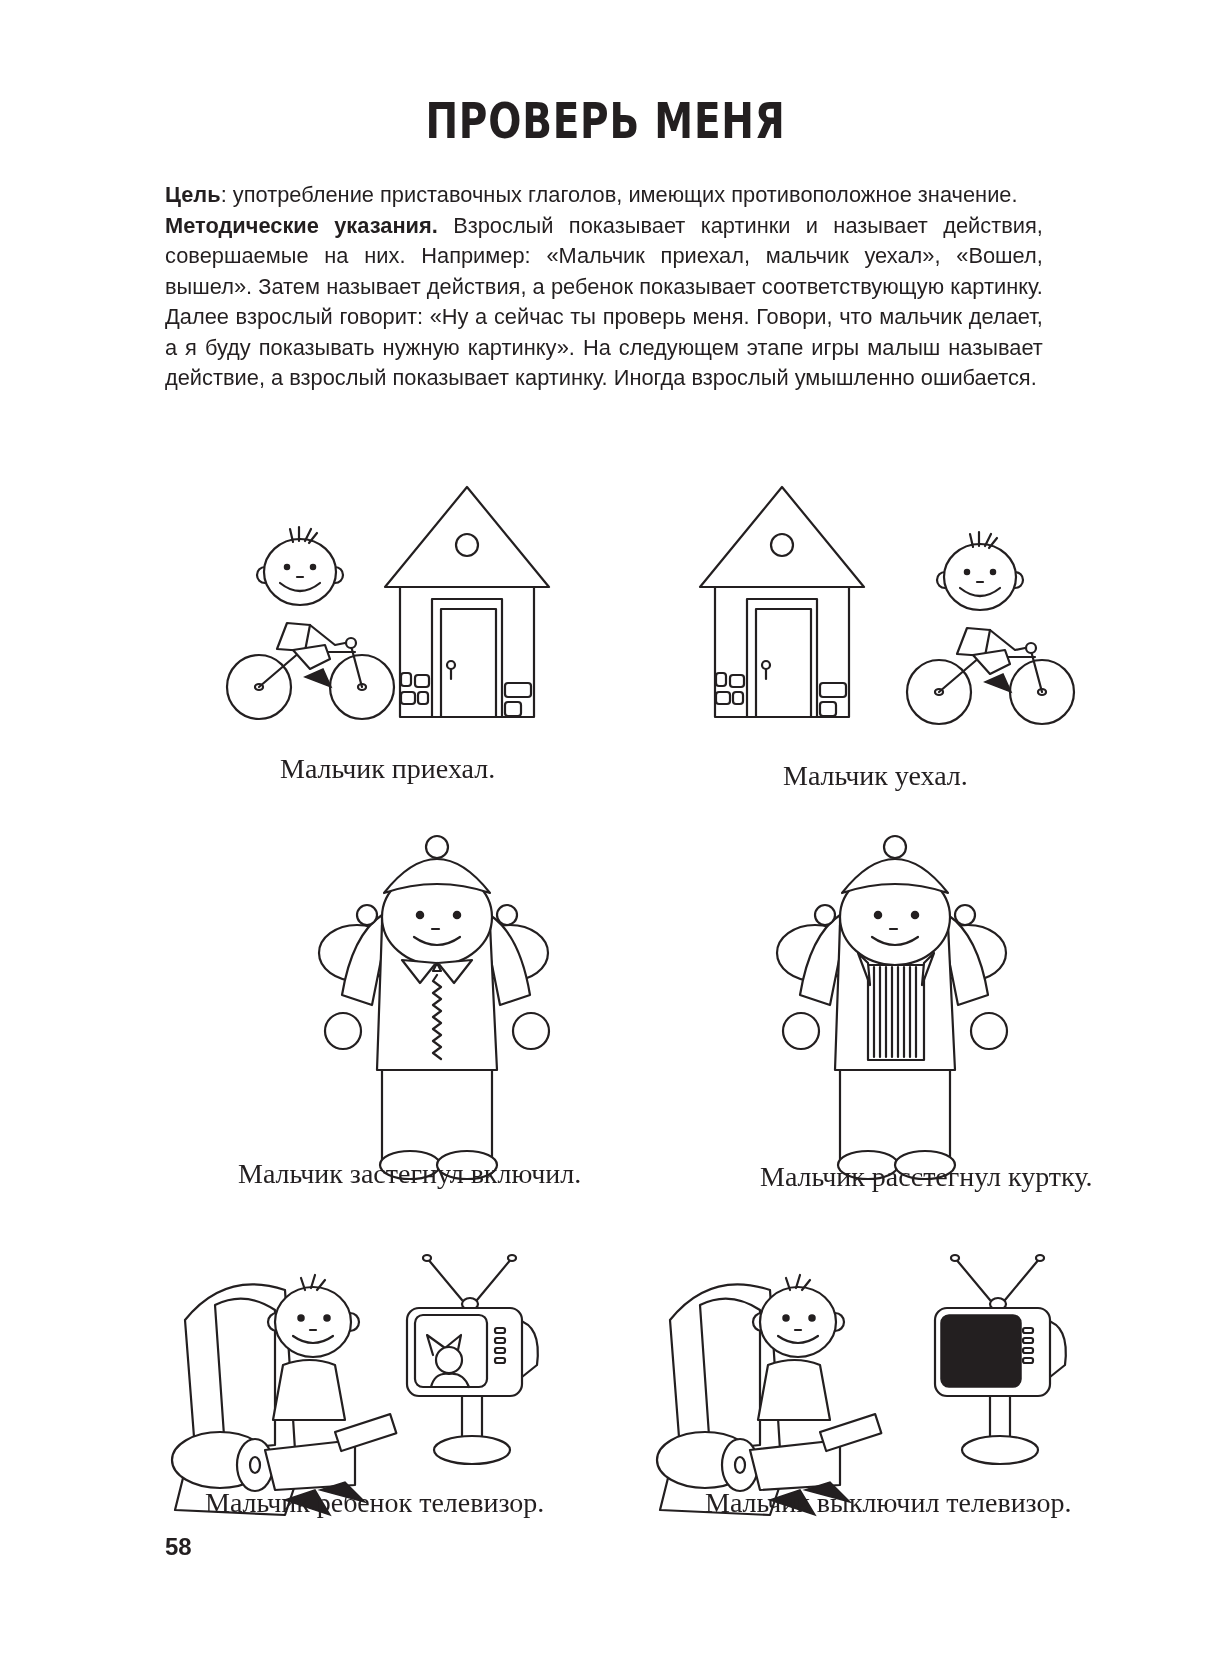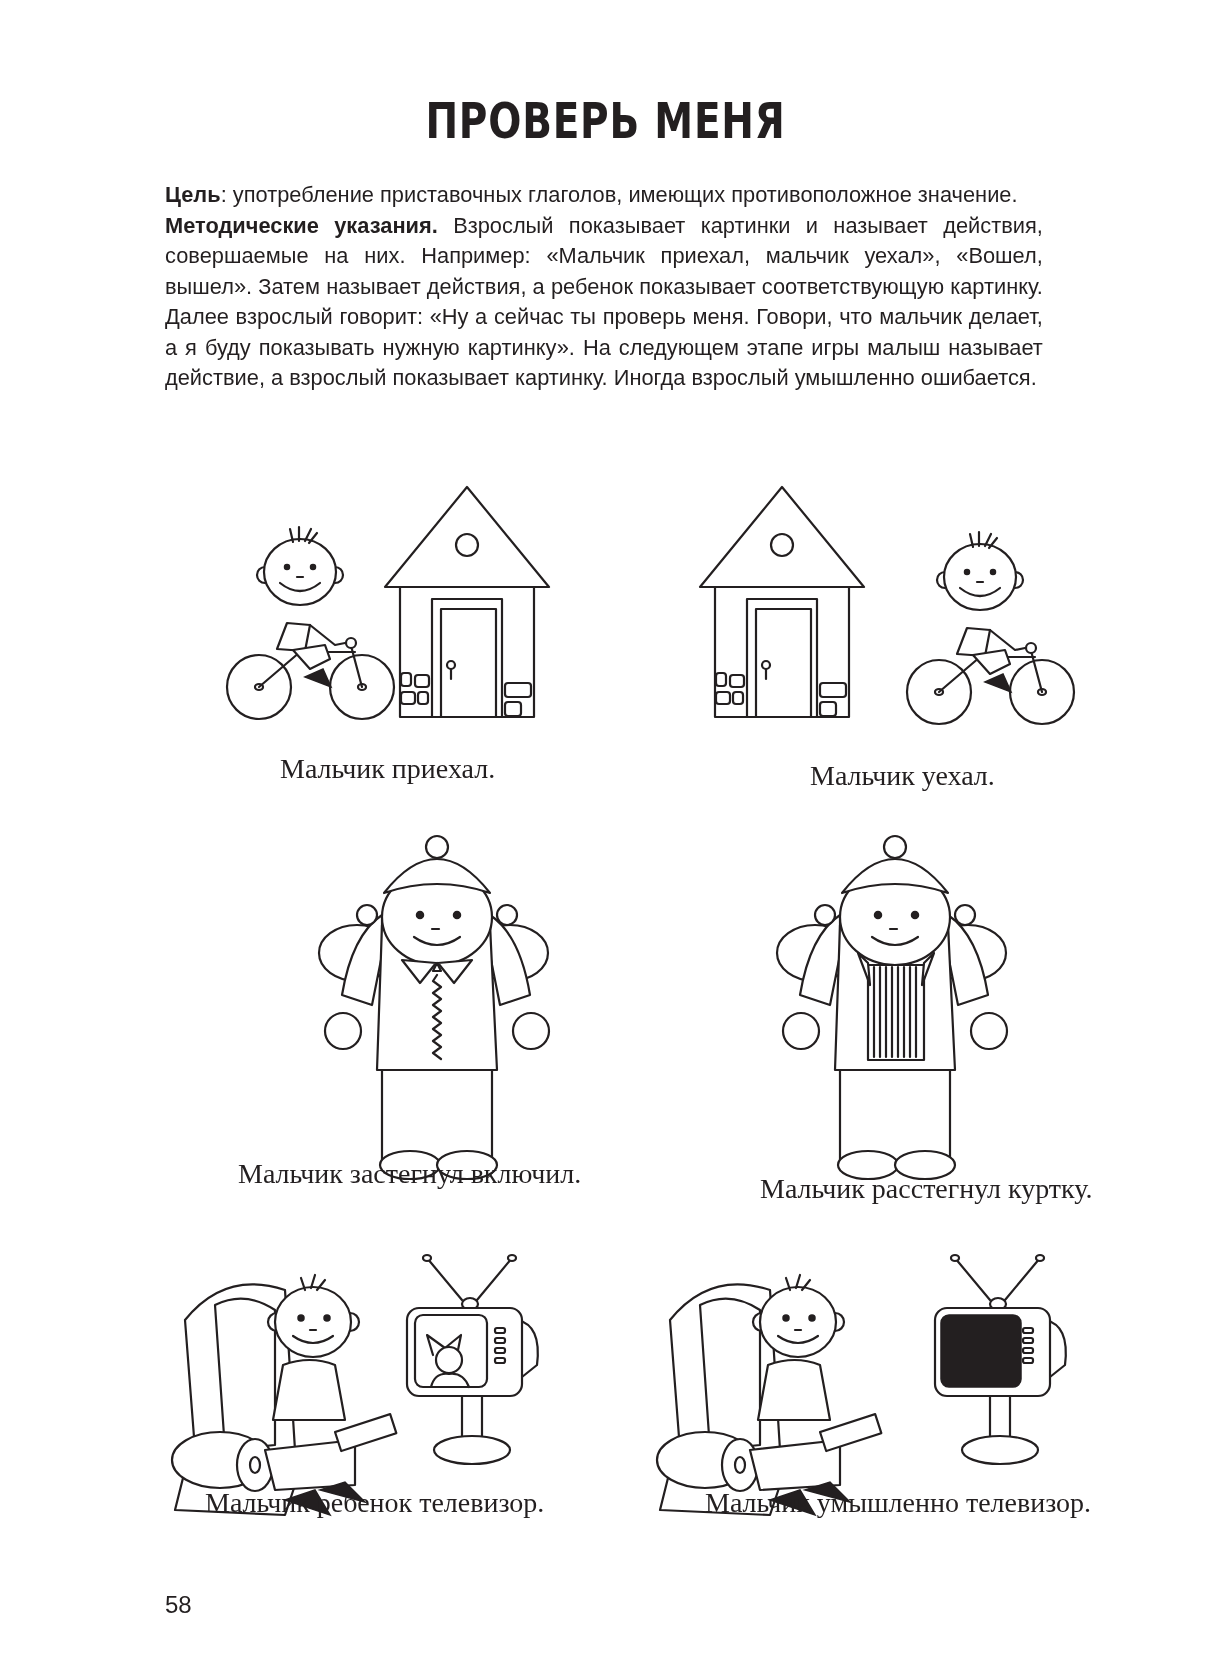--- a/index.html
+++ b/index.html
@@ -3,21 +3,21 @@
 <meta charset="utf-8">
 <style>
   html, body { margin:0; padding:0; background:#ffffff; }
   body { width:1211px; height:1654px; position:relative; overflow:hidden; font-family:"Liberation Sans", sans-serif; color:#231f20; }
   .title { position:absolute; left:0; width:1211px; top:92px; text-align:center; font-family:"DejaVu Sans", sans-serif; font-weight:900; font-size:50px; letter-spacing:1px; transform:scaleX(0.78); transform-origin:center; color:#231f20; }
   .body-text { position:absolute; left:165px; width:905px; top:180px; font-size:22.5px; line-height:30.5px; text-align:justify; transform:scaleX(0.97); transform-origin:left top; }
   .body-text p { margin:0; }
   .body-text b { font-weight:bold; }
   .pic { position:absolute; }
   .caption { position:absolute; font-family:"Liberation Serif", serif; font-size:28px; color:#231f20; white-space:nowrap; }
-  .page-num { position:absolute; left:165px; top:1591px; font-weight:normal; font-size:24px; }
+  .page-num { position:absolute; left:165px; top:1533px; font-weight:bold; font-size:24px; }
   svg { overflow:visible; }
   svg .ln { fill:#fff; stroke:#231f20; stroke-width:2.2; stroke-linejoin:round; stroke-linecap:round; }
   svg .nf { fill:none; stroke:#231f20; stroke-width:2.2; stroke-linecap:round; stroke-linejoin:round; }
   svg .blk { fill:#231f20; stroke:#231f20; stroke-width:1.5; }
 </style>
 </head>
 <body>
 
 <div class="title">ПРОВЕРЬ МЕНЯ</div>
 
@@ -129,55 +129,55 @@
   </svg>
 </div>
 <div class="caption" style="left:280px; top:753px;">Мальчик приехал.</div>
 
 <div class="pic" style="left:700px; top:487px;">
   <svg width="340" height="240">
     <use href="#house" x="0" y="0"></use>
     <use href="#cyclist" x="205" y="45"></use>
   </svg>
 </div>
-<div class="caption" style="left:783px; top:760px;margin-left:27px;">Мальчик уехал.</div>
+<div class="caption" style="left:783px; top:760px;">Мальчик уехал.</div>
 
 <div class="pic" style="left:312px; top:835px;">
   <svg width="260" height="350">
     <use href="#winter-boy" x="0" y="0"></use>
     <path class="nf" d="M125,128 l-4,8 l8,0 z M125,140 l-4,6 l8,6 l-8,6 l8,6 l-8,6 l8,6 l-8,6 l8,6 l-8,6 l8,6 l-8,6 l8,6 l-8,6 l8,6"></path>
     <path class="ln" d="M90,125 L108,148 L124,128 Z M160,125 L142,148 L126,128 Z"></path>
   </svg>
 </div>
 <div class="caption" style="left:238px; top:1158px;">Мальчик застегнул включил.</div>
 
 <div class="pic" style="left:770px; top:835px;">
   <svg width="260" height="350">
     <use href="#winter-boy" x="0" y="0"></use>
     <rect class="ln" x="98" y="130" width="56" height="95"></rect>
     <path class="nf" d="M104,132 V222 M110,132 V222 M116,132 V222 M122,132 V222 M128,132 V222 M134,132 V222 M140,132 V222 M146,132 V222"></path>
     <path class="ln" d="M88,118 L100,150 L98,128 Z M164,118 L152,150 L154,128 Z"></path>
   </svg>
 </div>
-<div class="caption" style="left:760px; top:1161px;margin-top:12px;">Мальчик расстегнул куртку.</div>
+<div class="caption" style="left:760px; top:1161px;">Мальчик расстегнул куртку.</div>
 
 <div class="pic" style="left:165px; top:1250px;">
   <svg width="400" height="290">
     <use href="#armchair-boy" x="0" y="0"></use>
     <use href="#tv-base" x="242" y="0"></use>
     <rect class="ln" x="250" y="65" width="72" height="72" rx="8"></rect>
     <path class="nf" d="M268,105 L262,85 L280,98 L296,85 L292,105"></path>
     <circle class="ln" cx="284" cy="110" r="13"></circle>
     <path class="nf" d="M266,137 Q270,122 284,124 Q298,122 304,137"></path>
   </svg>
 </div>
 <div class="caption" style="left:205px; top:1487px;">Мальчик ребенок телевизор.</div>
 
 <div class="pic" style="left:650px; top:1250px;">
   <svg width="400" height="290">
     <use href="#armchair-boy" x="0" y="0"></use>
     <use href="#tv-base" x="285" y="0"></use>
     <rect class="blk" x="291" y="65" width="80" height="72" rx="8"></rect>
   </svg>
 </div>
-<div class="caption" style="left:705px; top:1487px;">Мальчик умышленно телевизор.</div>
+<div class="caption" style="left:705px; top:1487px;">Мальчик выключил телевизор.</div>
 
 <div class="page-num">58</div>
 
 </body></html>

